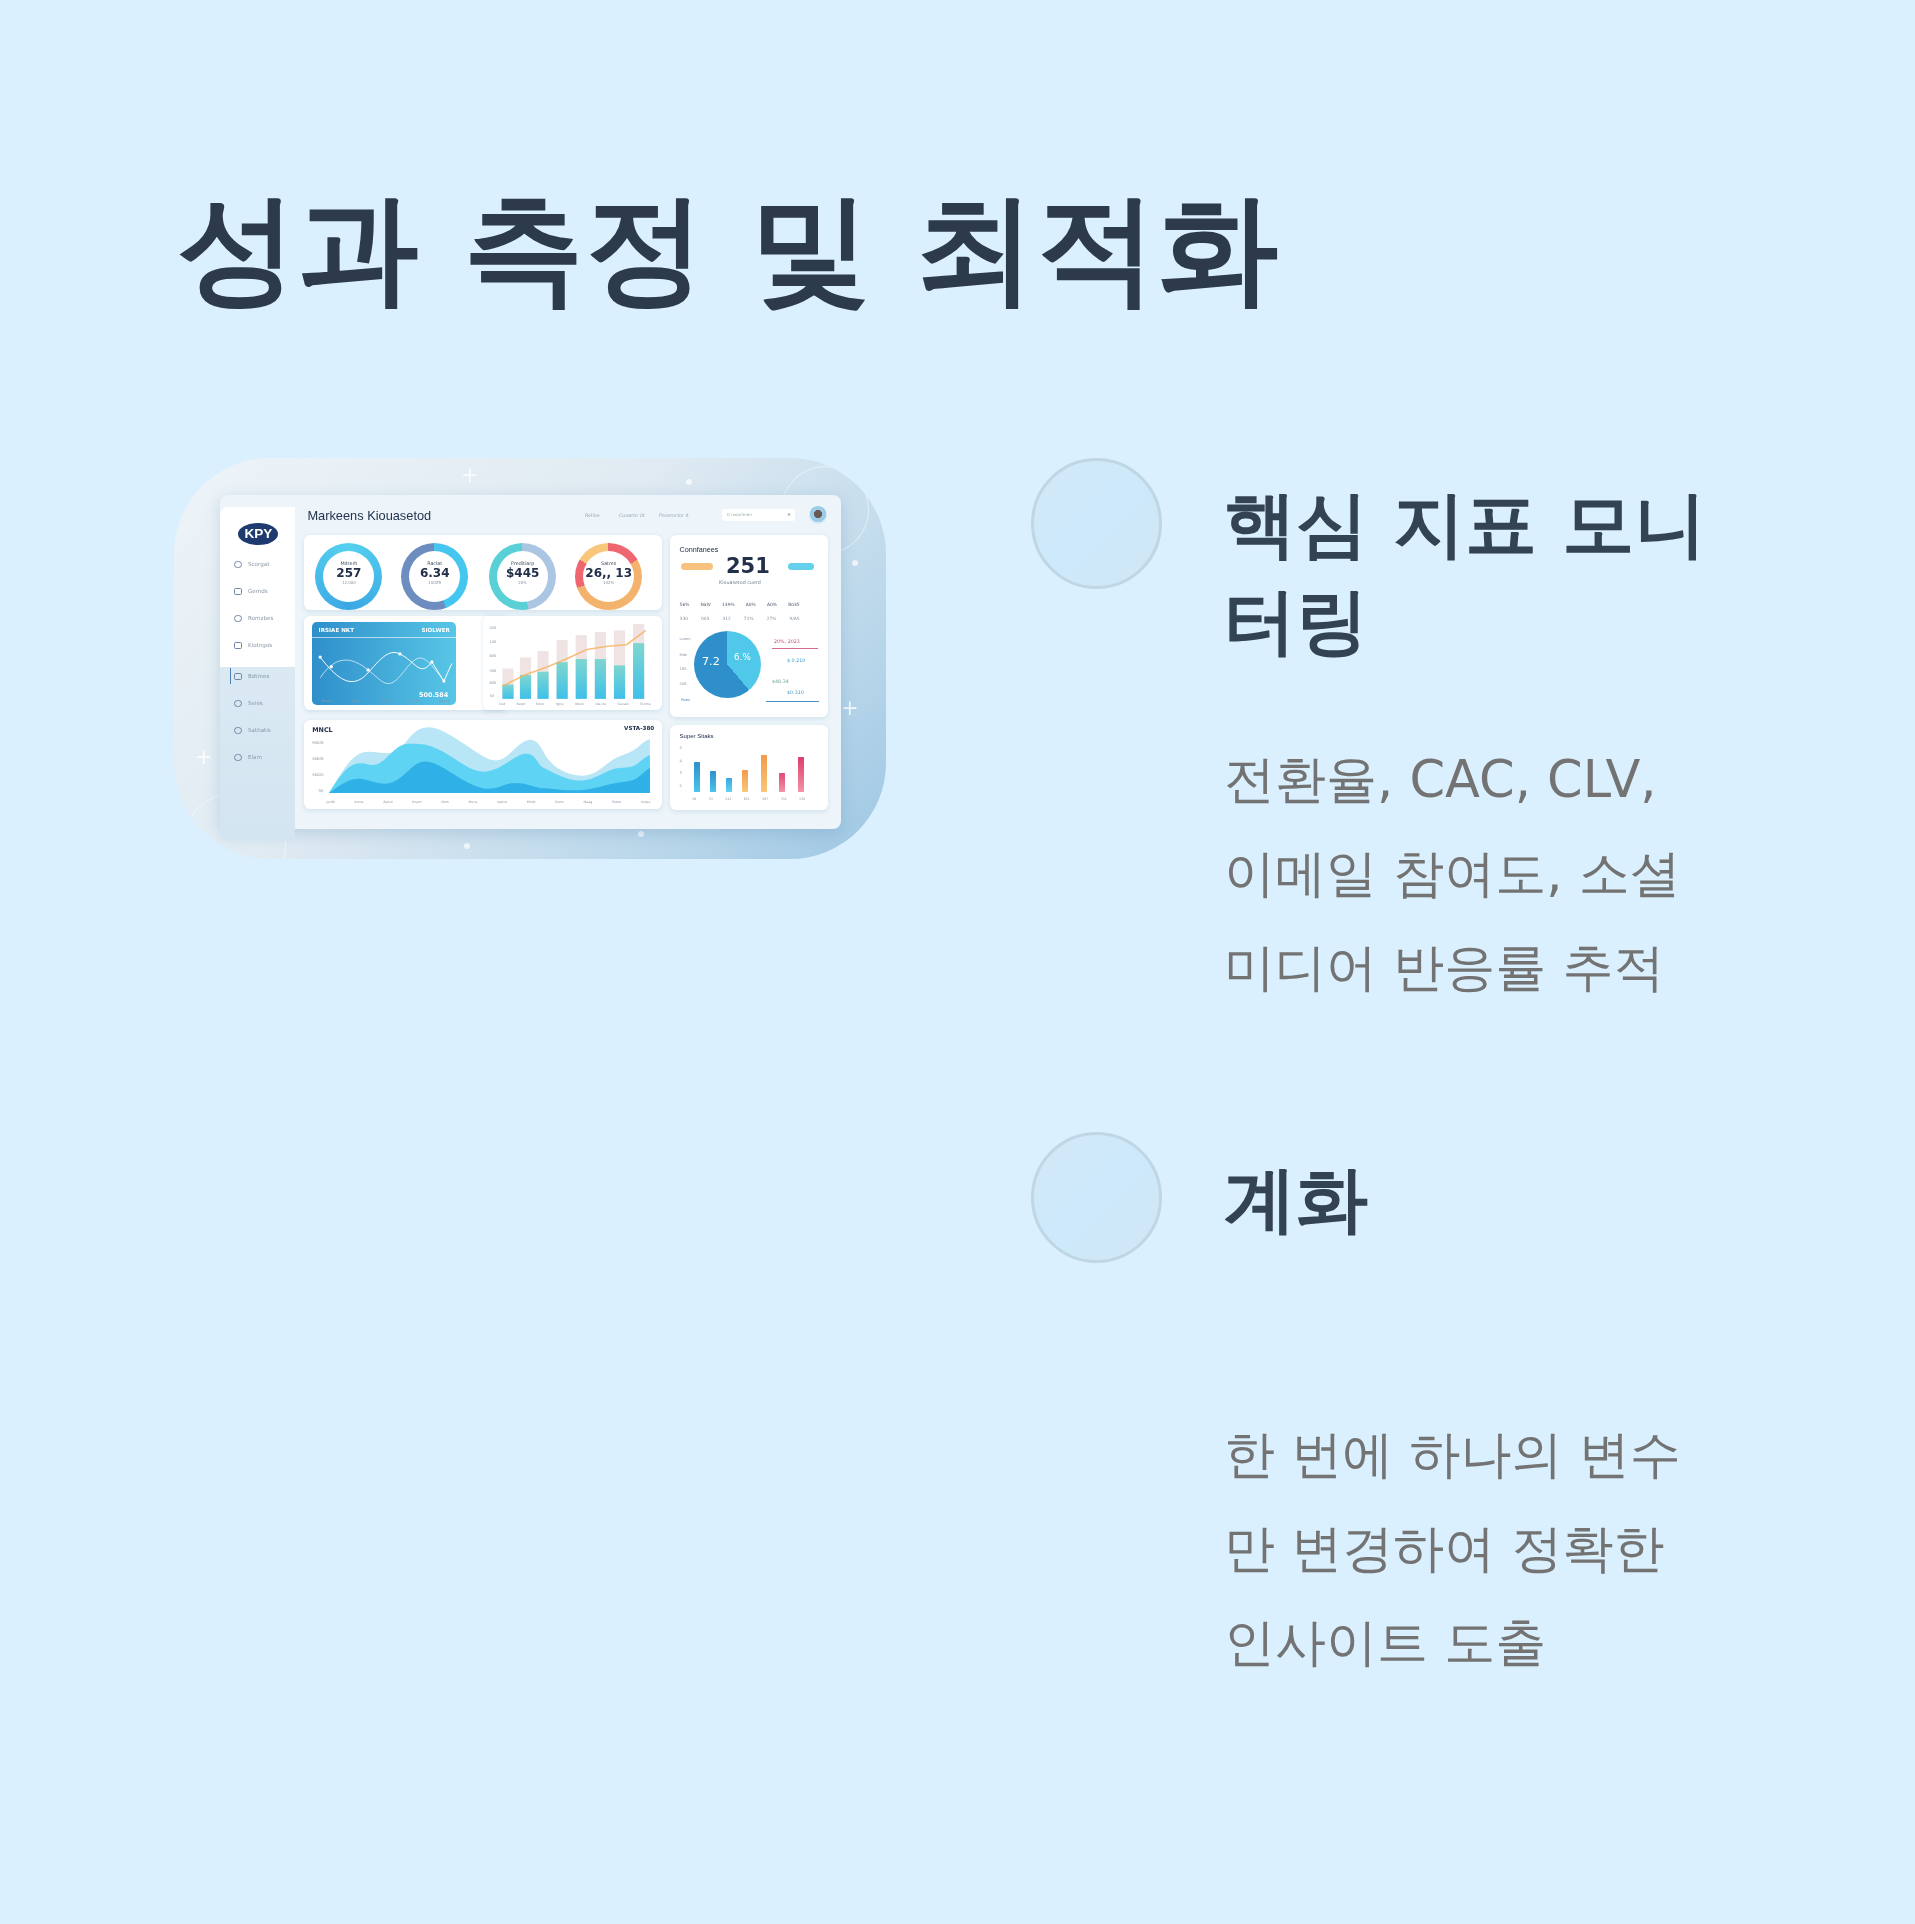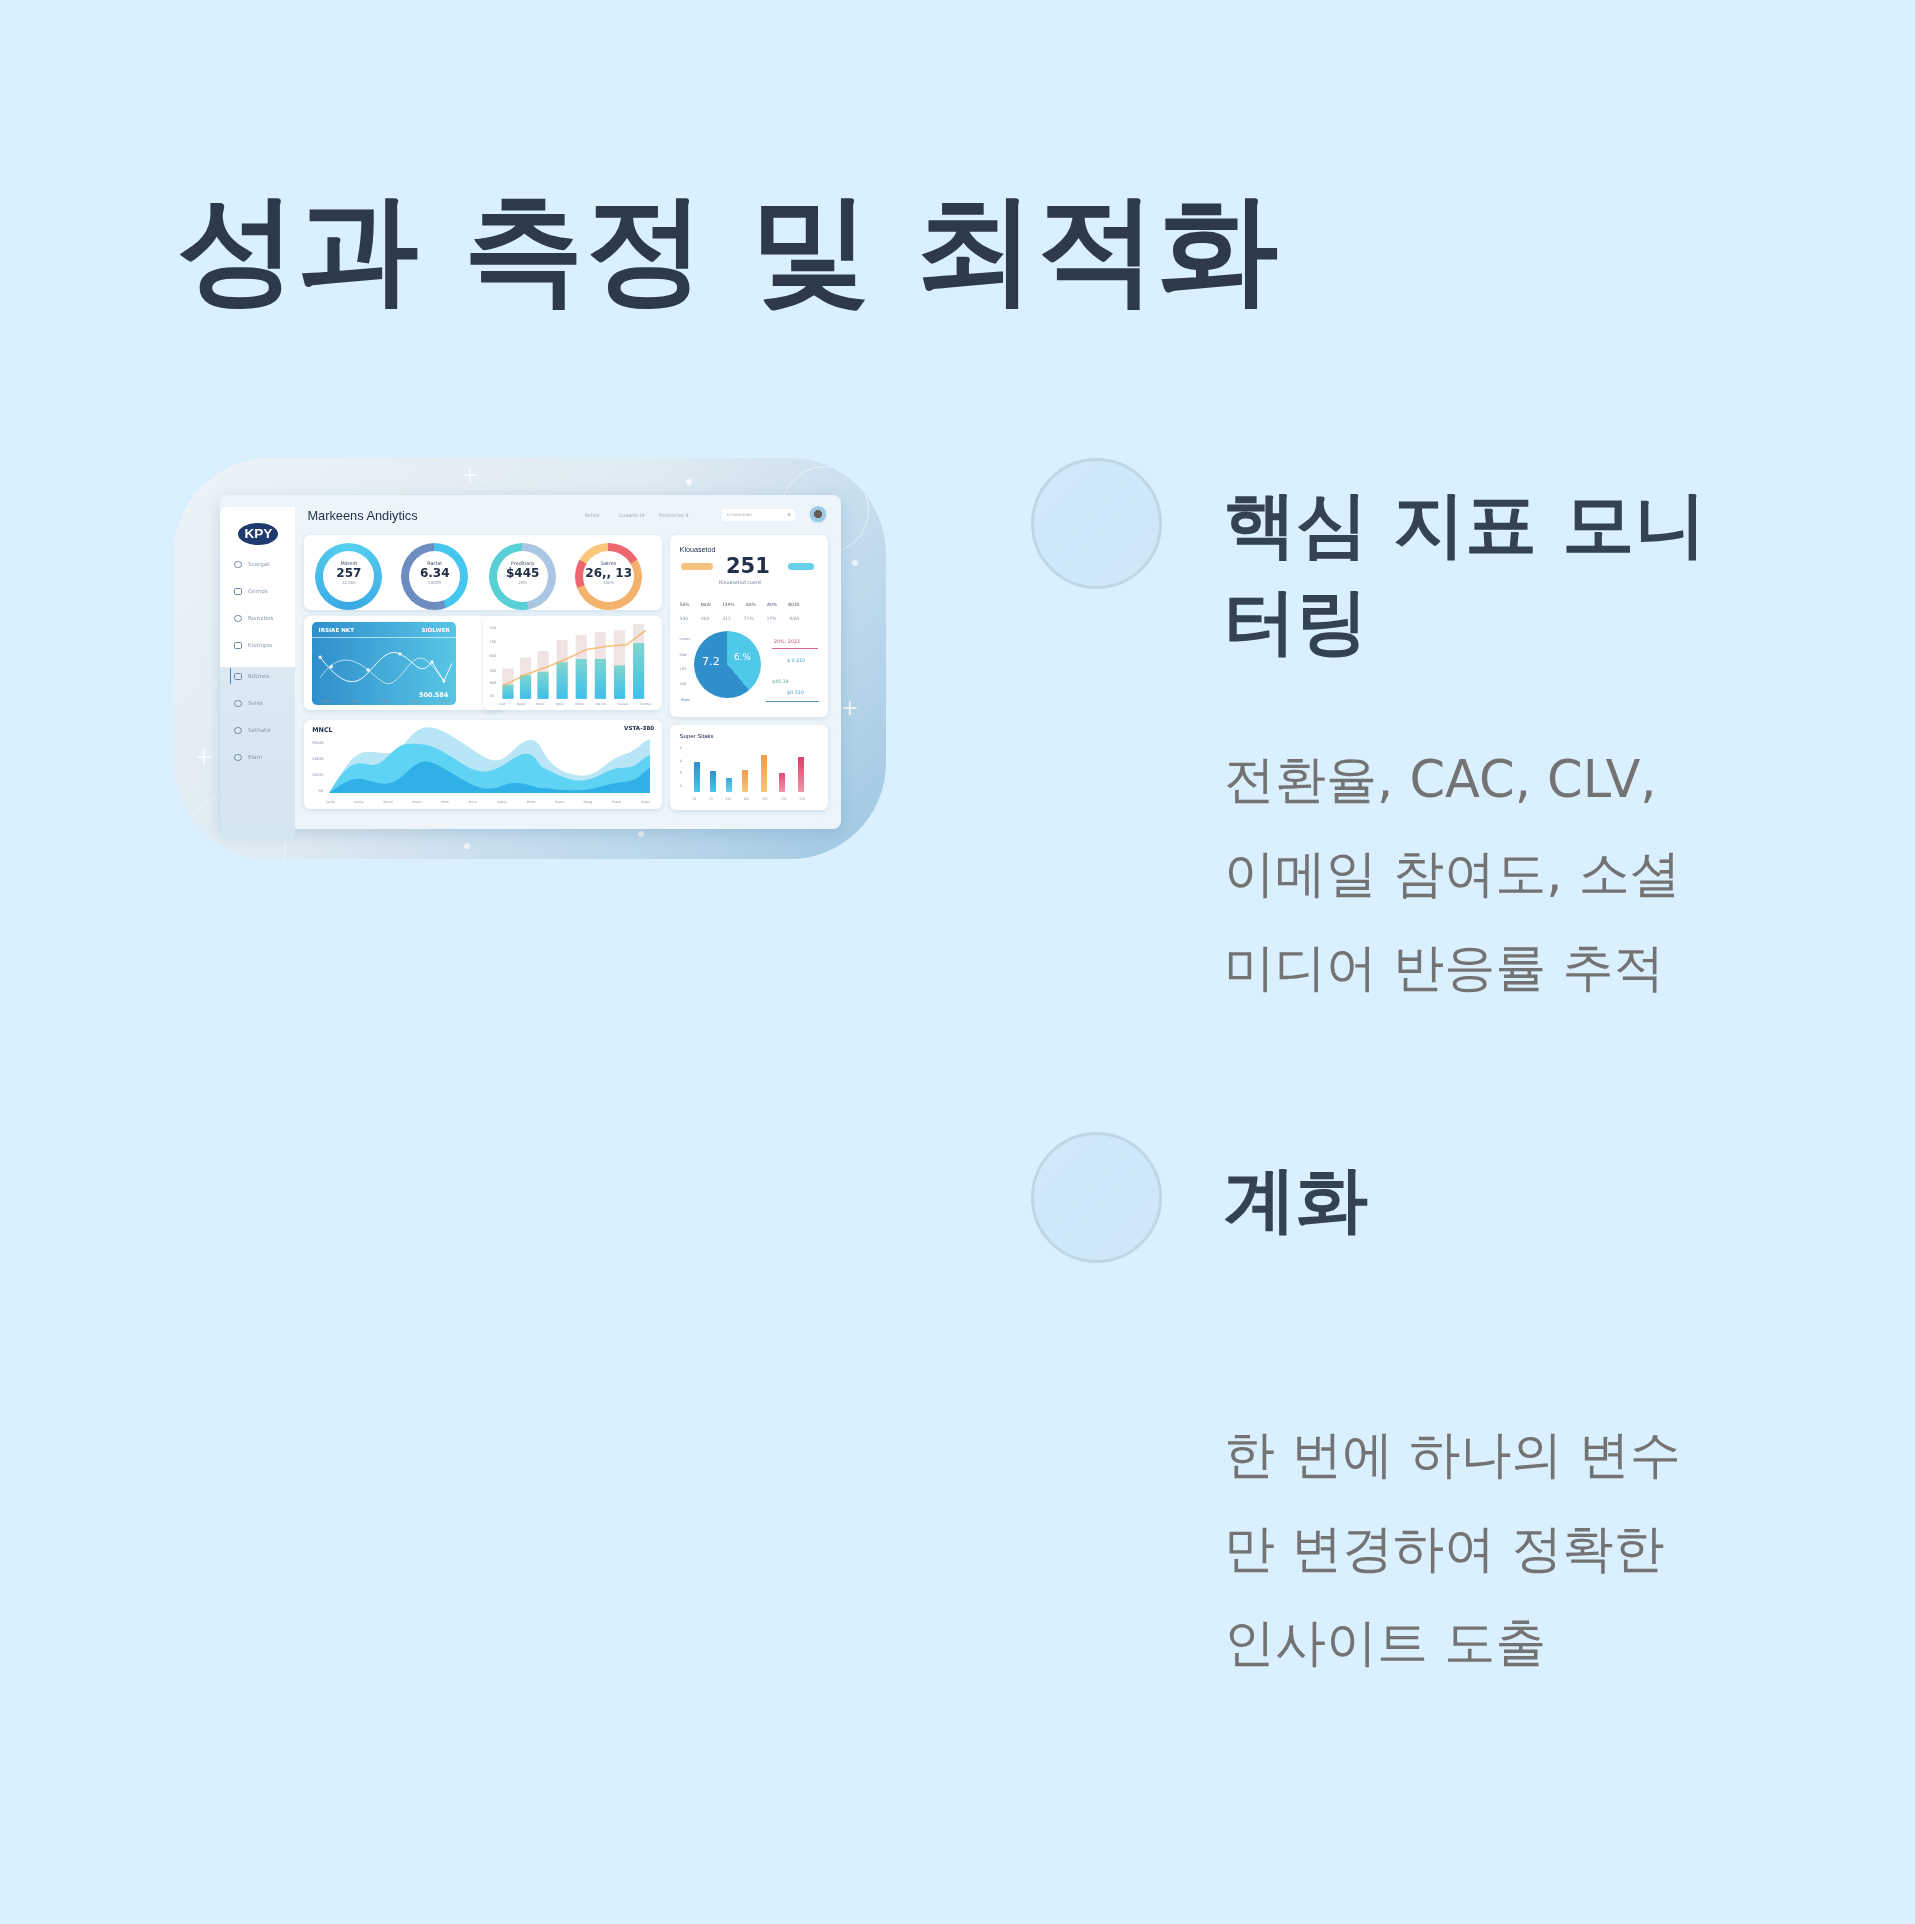--- a/index.html
+++ b/index.html
@@ -158,21 +158,21 @@
         <span class="nav-ico"></span>
         <span>Sathatis</span>
       </div>
       <div class="nav-item" style="top:244px">
         <span class="nav-ico"></span>
         <span>Elam</span>
       </div>
     </div>
 
     <div class="main">
-      <div class="app-title">Markeens Andiytics</div>
+      <div class="app-title">Markeens Kiouasetod</div>
       <span class="top-link" style="left:284px">Relloe</span>
       <span class="top-link" style="left:318px">Cuoarto Ut</span>
       <span class="top-link" style="left:358px">Poceroclor It</span>
       <div class="search">
         <span>O moorimerı</span>
         <span class="x">×</span>
       </div>
       <div class="avatar"></div>
 
       <div class="card" style="left:3.2px;top:40px;width:358px;height:75px">
@@ -275,21 +275,21 @@
           <span>Eqvo</span>
           <span>Ygne</span>
           <span>Idovic</span>
           <span>Ida ios</span>
           <span>Sauses</span>
           <span>Ecome</span>
         </div>
       </div>
 
       <div class="card" style="left:369px;top:40px;width:158px;height:182px">
-        <div class="conf-title">Kiouasetod</div>
+        <div class="conf-title">Connfanees</div>
         <span class="pill" style="left:11.2px;top:28px;background:#f7c27d"></span>
         <div class="big-251">251</div>
         <span class="pill" style="left:118px;top:28px;width:25.5px;background:#64d0ec"></span>
         <div class="conf-sub">Kiouasetod cuerd</div>
         <div class="stat-row" style="top:67px">
           <span>56%</span>
           <span>NaIV</span>
           <span>139%</span>
           <span>A0%</span>
           <span>A0%</span>

